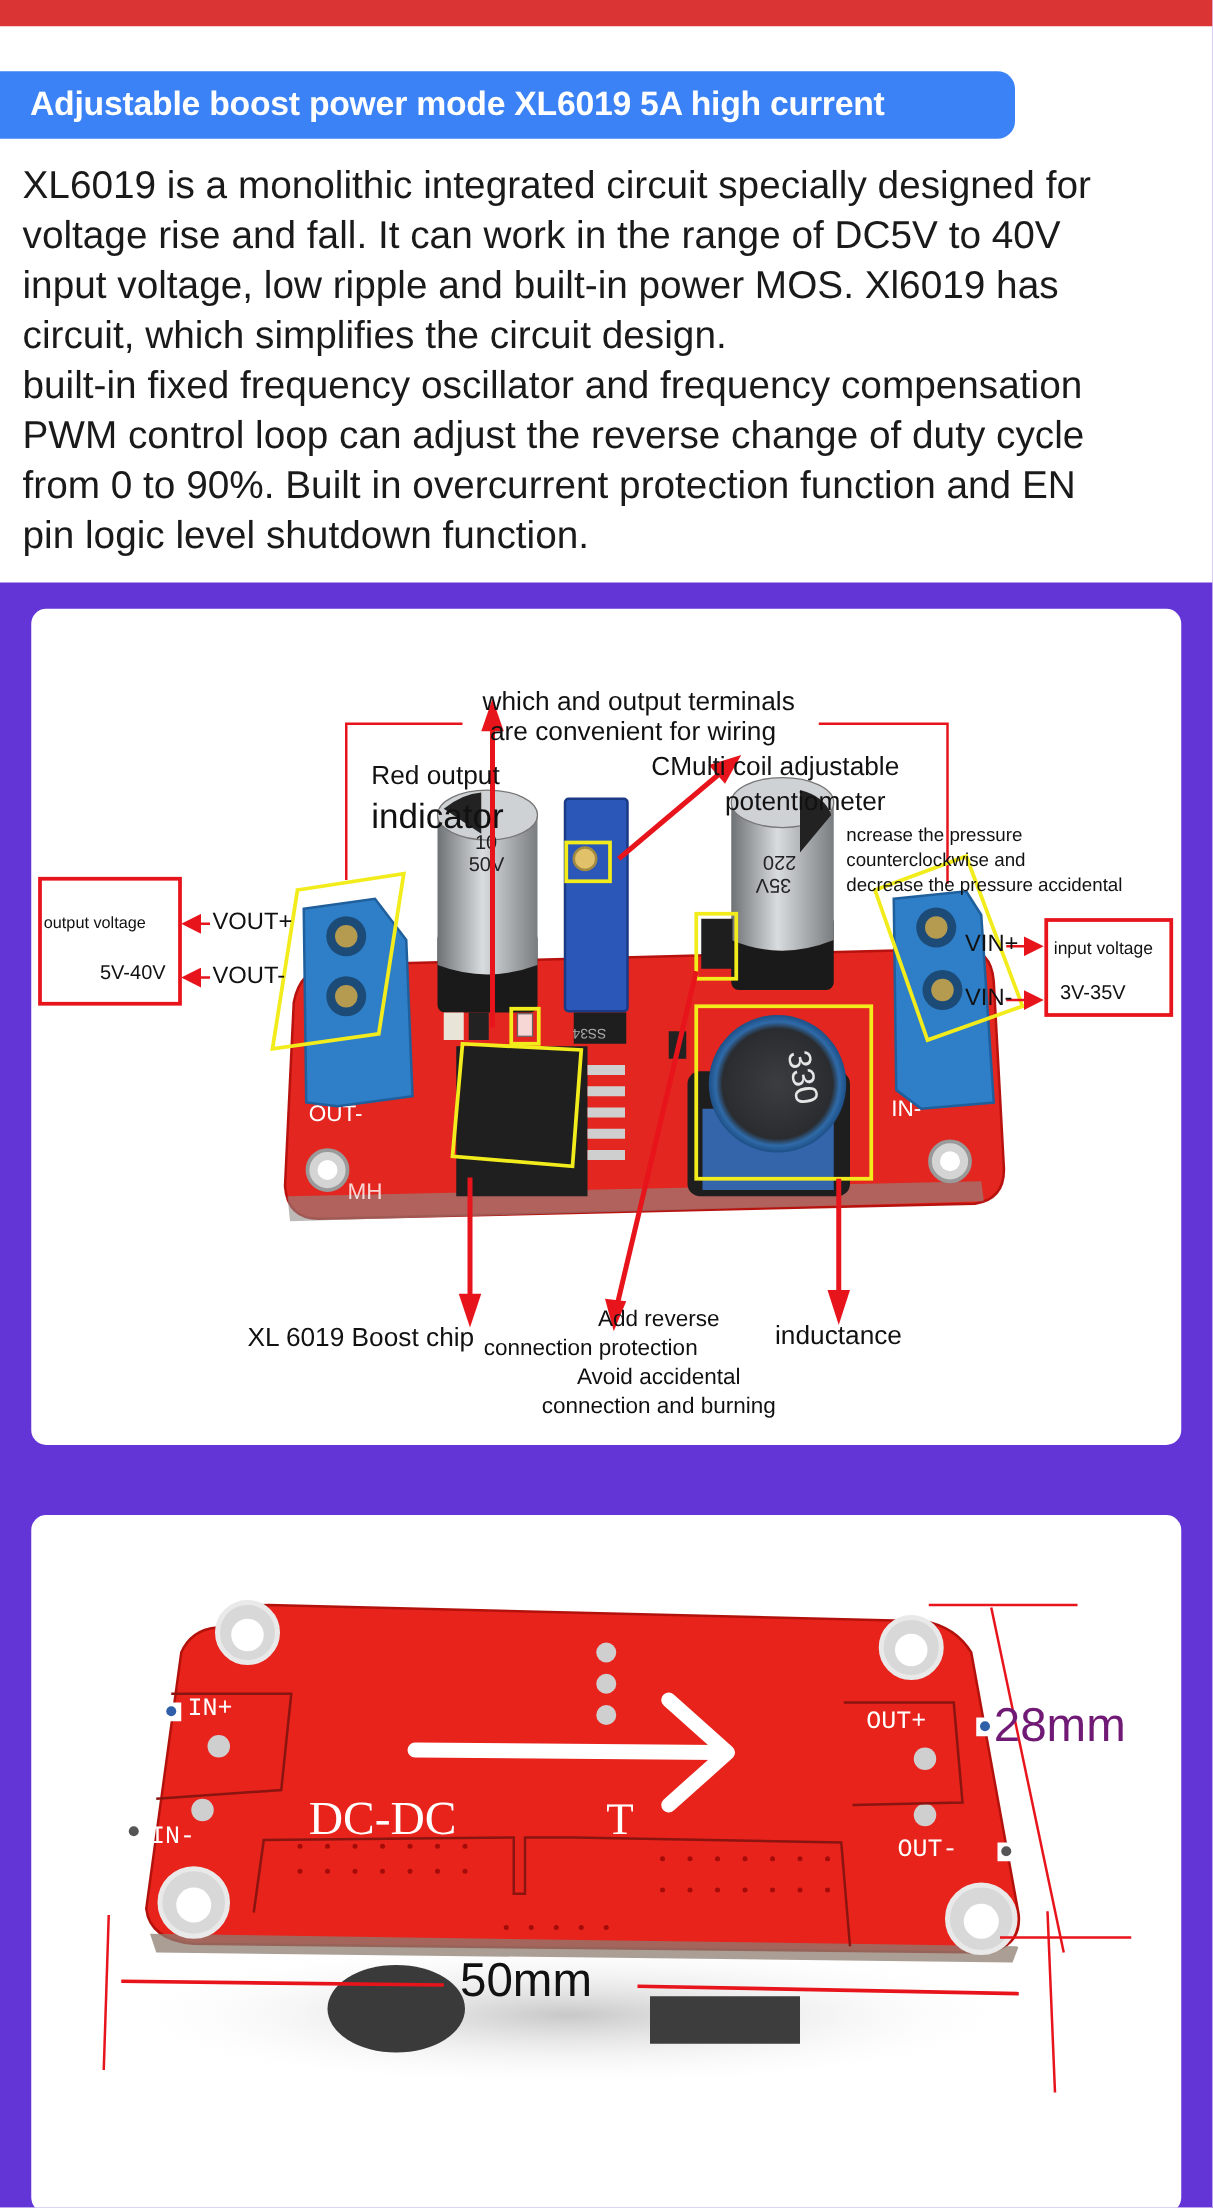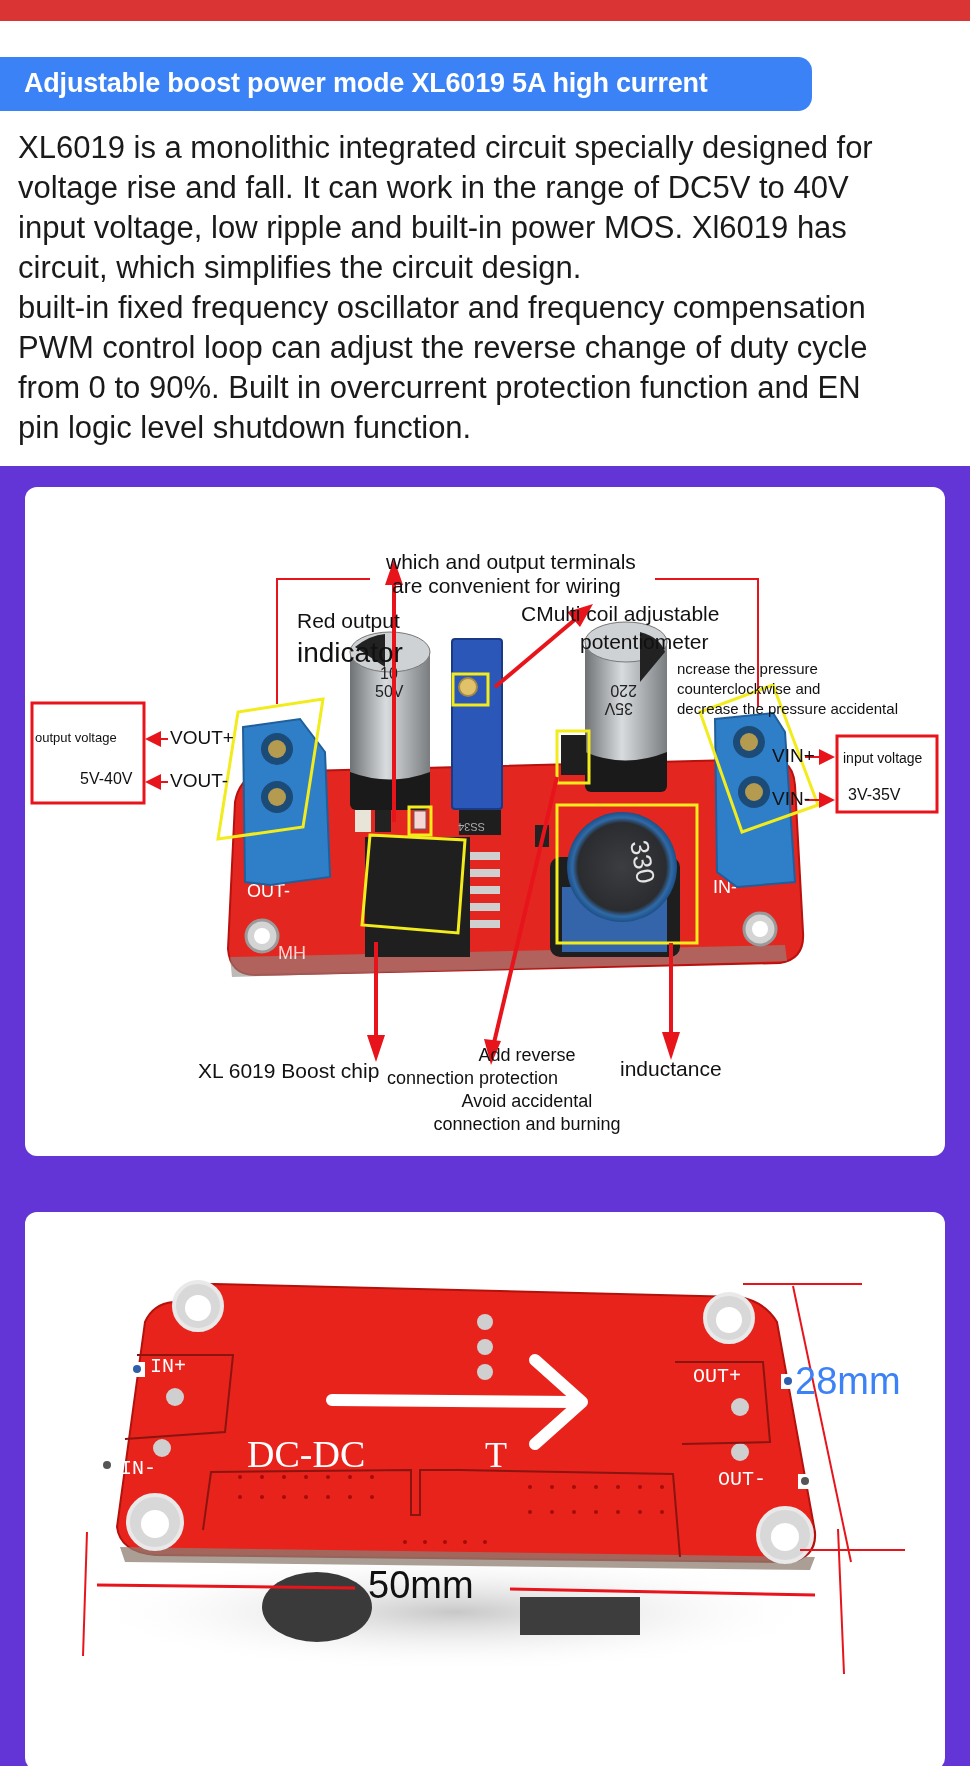--- a/index.html
+++ b/index.html
@@ -296,15 +296,15 @@
     <text x="460" y="255" font-family="Liberation Serif, serif" font-size="36" fill="#fff">T</text>
 
     <line x1="718" y1="72" x2="837" y2="72" stroke="#e8141b" stroke-width="2"></line>
     <line x1="768" y1="74" x2="826" y2="350" stroke="#e8141b" stroke-width="2"></line>
     <line x1="775" y1="338" x2="880" y2="338" stroke="#e8141b" stroke-width="2"></line>
     <line x1="62" y1="320" x2="58" y2="444" stroke="#e8141b" stroke-width="2"></line>
     <line x1="813" y1="317" x2="819" y2="462" stroke="#e8141b" stroke-width="2"></line>
     <line x1="72" y1="373" x2="330" y2="376" stroke="#e8141b" stroke-width="3"></line>
     <line x1="485" y1="377" x2="790" y2="383" stroke="#e8141b" stroke-width="3"></line>
   </svg>
-  <span class="lbl" style="left:770px;top:148px;font-size:38px;color:#3b82f6;">28mm</span>
+  <span class="lbl" style="left:770px;top:148px;font-size:38px;color:#701a75;">28mm</span>
   <span class="lbl" style="left:343px;top:352px;font-size:38px;color:#111;">50mm</span>
 </div>
 
 </body></html>

